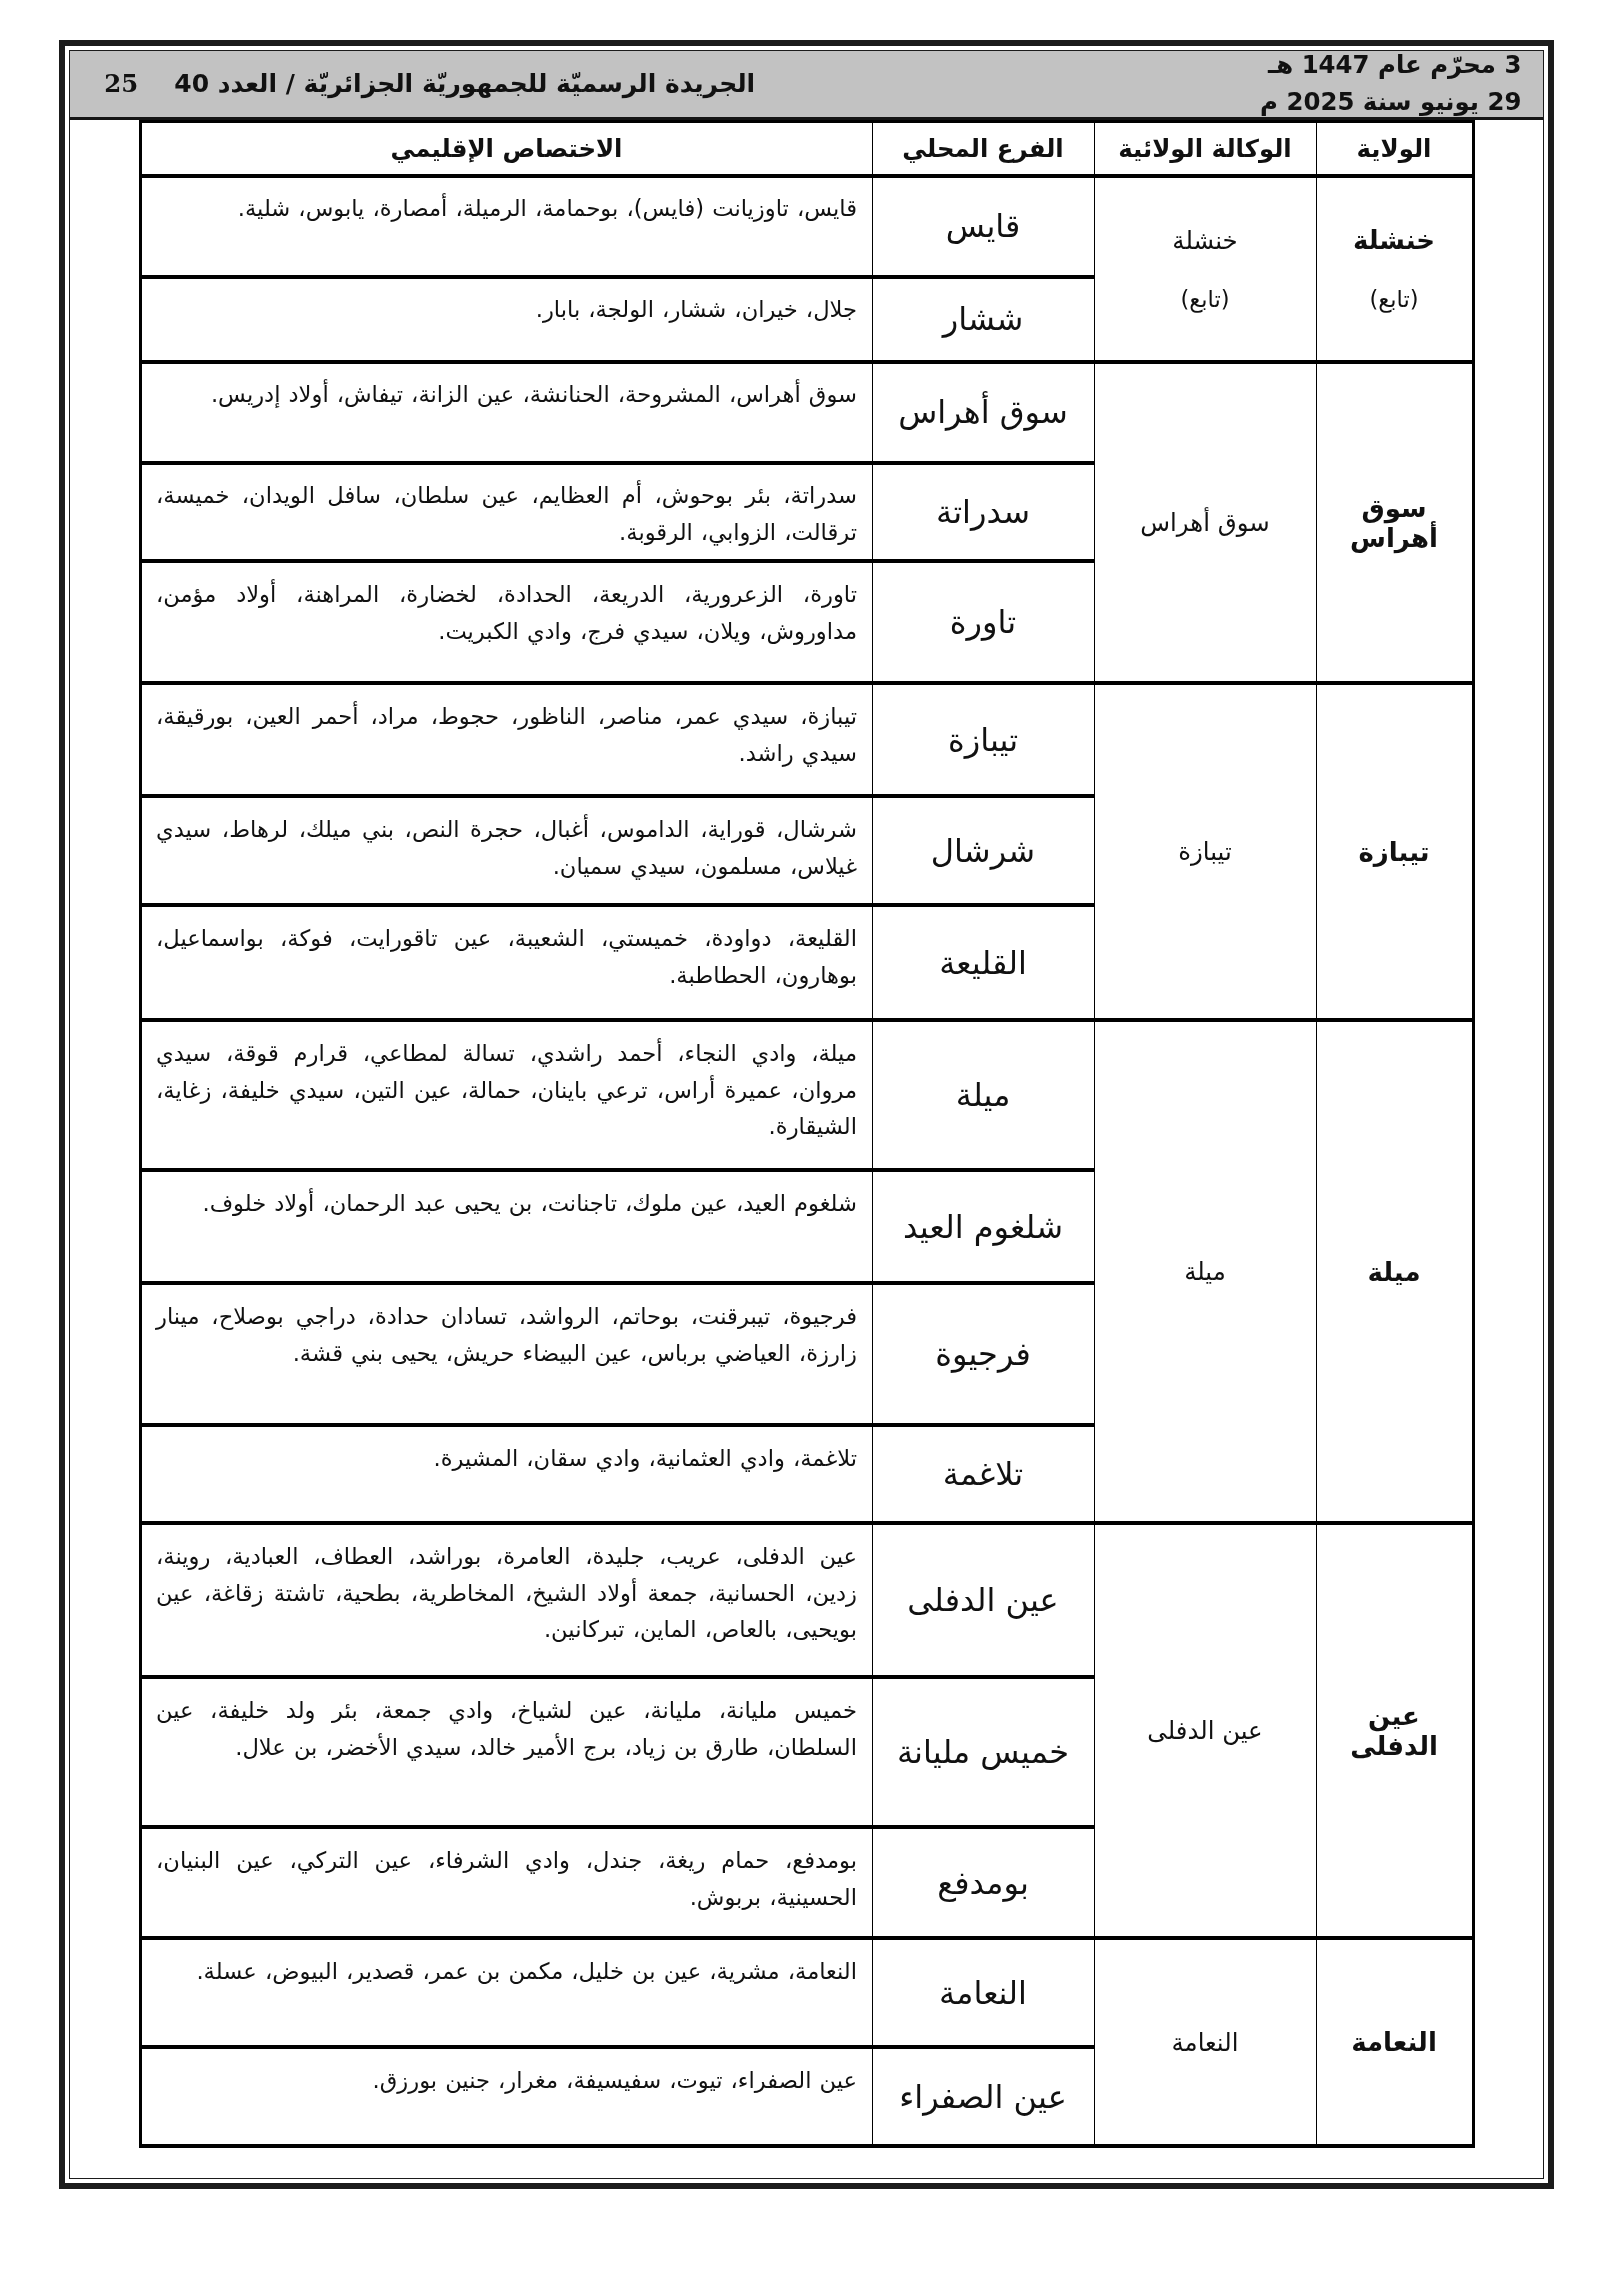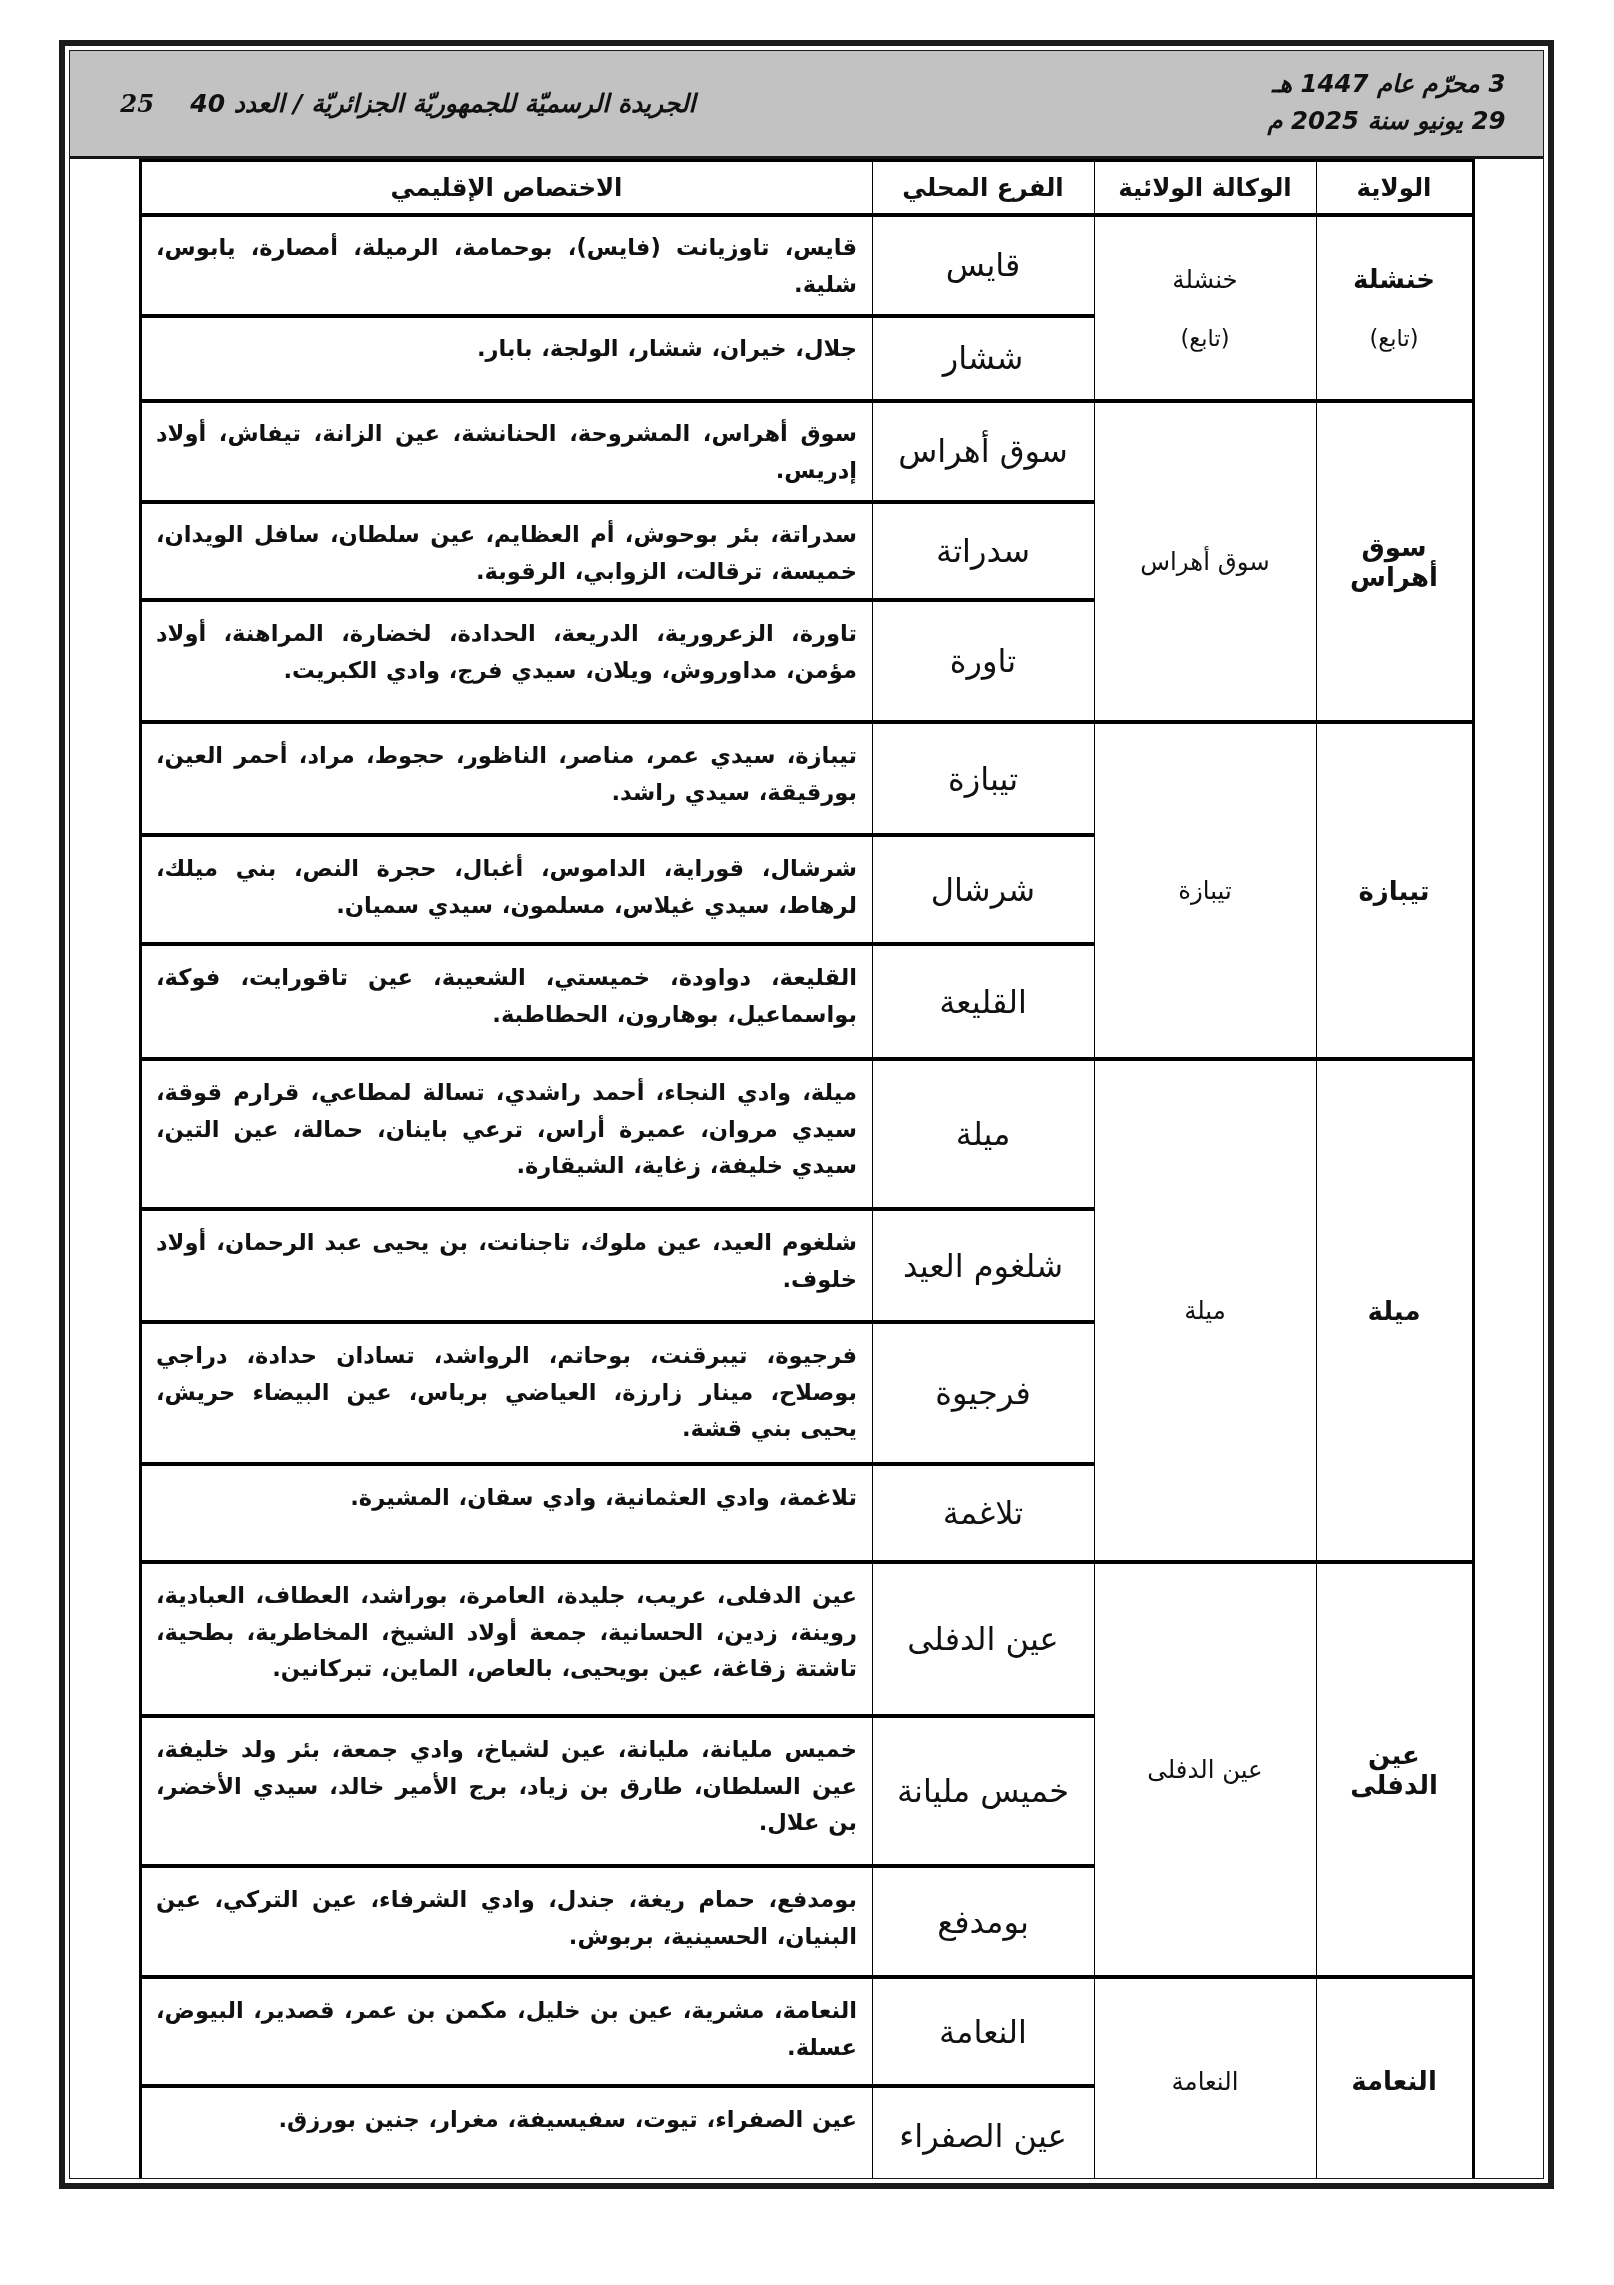--- a/index.html
+++ b/index.html
@@ -2,37 +2,37 @@
 <html lang="ar" dir="rtl" style="font-size:14.5px"><head>
 <meta charset="utf-8">
 <style>
   html,body{margin:0;padding:0;background:#ffffff;}
   body{font-family:"DejaVu Sans", sans-serif; color:#111;}
   .page{position:relative; width:1615px; height:2285px; background:#fff; overflow:hidden;}
   .frame{position:absolute; top:40px; left:60px; width:1495px; height:2149px;
          border:6.3px solid #1b1b1b; padding:3.6px; box-sizing:border-box;}
   .frame-inner{border:1.8px solid #1b1b1b; width:100%; height:100%; box-sizing:border-box; overflow:hidden;}
   
-  .topbar{height:108px; background:#c2c2c2; border-bottom:3.6px solid #151515;
-          display:flex; align-items:center; padding:0 38px; box-sizing:border-box;font-style:italic;}
+  .topbar{height:69px; background:#c2c2c2; border-bottom:3.6px solid #151515;
+          display:flex; align-items:center; padding:0 22px; box-sizing:border-box;}
   .dates{font-weight:bold; font-size:24.4px; line-height:1.5; white-space:nowrap; text-align:right;}
   .journal-title{flex:1; text-align:left; font-weight:bold; font-size:25px; padding-left:36px;}
   .page-num{font-family:"DejaVu Serif", serif; font-weight:bold; font-size:24.4px; padding-left:12.7px;}
   
   .annex-title{text-align:center; margin:42px 0 27px; font-size:28px; font-weight:bold;}
   .annex-title .suffix{font-weight:bold;}
   
   table.main{width:1332px; margin:0 auto; border-collapse:collapse; table-layout:fixed;
              border:3.6px solid #000; direction:rtl;}
   col.c-wilaya{width:157px;} col.c-agency{width:222px;} col.c-branch{width:222px;} col.c-juris{width:732px;}
   th{border:1.8px solid #000; border-bottom:4.5px solid #000; font-size:24.4px; font-weight:bold;
      padding:11px 20px; text-align:center; height:51px; box-sizing:border-box;}
   td{border:1.8px solid #000; border-bottom:4.5px solid #000; box-sizing:border-box;}
   td.jurisdiction-cell{vertical-align:top; text-align:justify; text-align-last:right;
-     padding:12.7px 14.5px 9px; font-size:22.6px; font-weight:bold; line-height:1.62; word-spacing:0.9px;}
+     padding:12.7px 14.5px 9px; font-size:22.6px; font-weight:normal; line-height:1.62; word-spacing:0.9px;}
   td.branch-cell{text-align:center; vertical-align:middle; font-size:32px; font-weight:normal; padding:5.4px;}
   td.agency-cell{text-align:center; vertical-align:middle; font-size:24.4px; font-weight:normal; padding:5.4px;}
   td.wilaya-cell{text-align:center; vertical-align:middle; font-size:26px; font-weight:bold; padding:5.4px;}
   .cell-note{font-weight:normal; font-size:22.6px; margin-top:31px;}
   .agency-cell .cell-note{font-size:22.6px;}
 </style>
 </head>
 <body>
 
 <div class="page">

